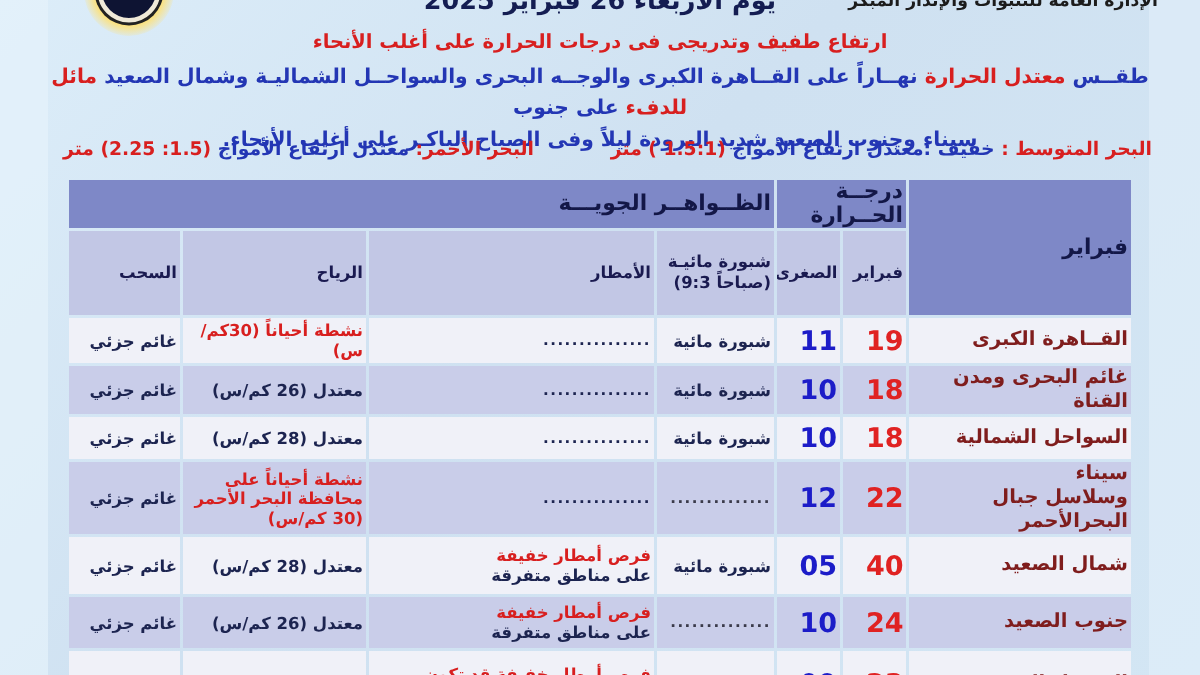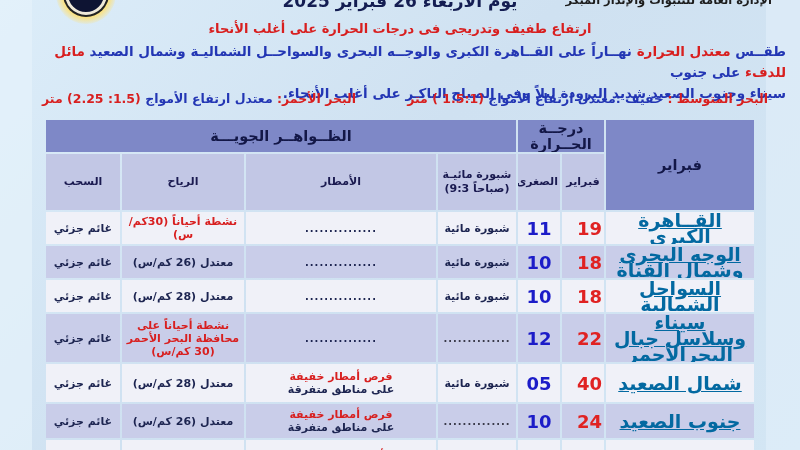--- a/index.html
+++ b/index.html
@@ -17,44 +17,44 @@
         background:radial-gradient(circle,#ffe071 52%,rgba(255,224,113,0) 74%);
         display:flex;align-items:center;justify-content:center;}
   .logo-inner{width:36px;height:36px;border-radius:50%;background:#0e1433;
         border:3px solid #efe9d8;box-shadow:0 0 0 2px #222;}
   .date-title{position:absolute;top:-9px;left:0;width:100%;text-align:center;
         font-size:17px;font-weight:bold;color:#141d52;direction:rtl;}
   .agency{position:absolute;top:-7px;right:28px;font-size:11.5px;font-weight:bold;
         color:#1c1c1c;direction:rtl;}
   .alert{position:absolute;top:21px;left:0;width:100%;text-align:center;
         font-size:13px;font-weight:bold;color:var(--red,#d81f1f);direction:rtl;}
-  .forecast{position:absolute;top:41px;left:14px;right:14px;
+  .forecast{position:absolute;top:41px;left:14px;right:14px;text-align:center;
         font-size:13.5px;font-weight:bold;color:var(--blue,#2336b4);
         line-height:21px;direction:rtl;}
   .red-text{color:var(--red,#d81f1f);}
   .seas{position:absolute;top:91px;left:42px;right:32px;display:flex;
         justify-content:space-between;direction:rtl;font-size:12.5px;
         font-weight:bold;color:var(--blue,#2336b4);}
   .sea-name,.sea-range,.sea-unit{color:var(--red,#d81f1f);}
 
   
   table.weather{position:absolute;top:118px;right:44px;width:712px;
         border-spacing:2px;direction:rtl;table-layout:fixed;}
-  th,td{box-sizing:border-box;text-align:center;vertical-align:middle;
+  th,td{box-sizing:border-box;text-align:right;vertical-align:middle;
         padding:0 2px;overflow:hidden;}
   tr.band th{background:var(--header-band,#7e88c7);color:#131747;
         font-size:14.5px;font-weight:bold;height:32px;}
   th.region-head{background:var(--lavender,#bcc2e2);color:#131747;
         font-size:15px;font-weight:bold;}
   tr.subhead th{background:var(--lavender,#c2c7e5);color:#1a1a50;
         font-size:11px;font-weight:bold;height:56px;line-height:14px;}
   .ltr-embed{direction:ltr;unicode-bidi:isolate;}
 
   tbody td{font-size:11px;font-weight:bold;color:#1c2450;line-height:13px;}
-  tbody td.region-cell{font-size:19px;color:#0369a1;line-height:16px;text-decoration:underline;}
+  tbody td.region-cell{font-size:13px;color:#7f1d1d;line-height:16px;}
   tbody td.num{font-size:18px;}
   tbody td.num.max{color:var(--max-red,#e02222);padding-left:16px;}
   tbody td.num.min{color:var(--min-blue,#1c1cc8);}
   .dots{color:#3a3a4a;letter-spacing:1px;font-size:10px;}
   .rain-red{display:block;color:var(--red,#d81f1f);}
   .rain-plain{display:block;color:#1c2450;}
   .region-line{display:block;}
 
   tbody tr:nth-child(odd) td{background:var(--row-light,#f0f1f8);}
   tbody tr:nth-child(even) td{background:var(--row-dark,#c9cde9);}
@@ -133,21 +133,21 @@
         <td class="num min">11</td>
         <td>شبورة مائية</td>
         <td>
             <span class="rain-plain dots">...............</span>
           </td>
         <td class="red-text">نشطة أحياناً (30كم/س)</td>
         <td>غائم جزئي</td>
       </tr>
       <tr>
         <td class="region-cell">
-            <span class="region-line">الوجه البحرى وشمال القناة</span>
+            <span class="region-line">غائم البحرى ومدن القناة</span>
           </td>
         <td class="num max">18</td>
         <td class="num min">10</td>
         <td>شبورة مائية</td>
         <td>
             <span class="rain-plain dots">...............</span>
           </td>
         <td>معتدل (26 كم/س)</td>
         <td>غائم جزئي</td>
       </tr>

